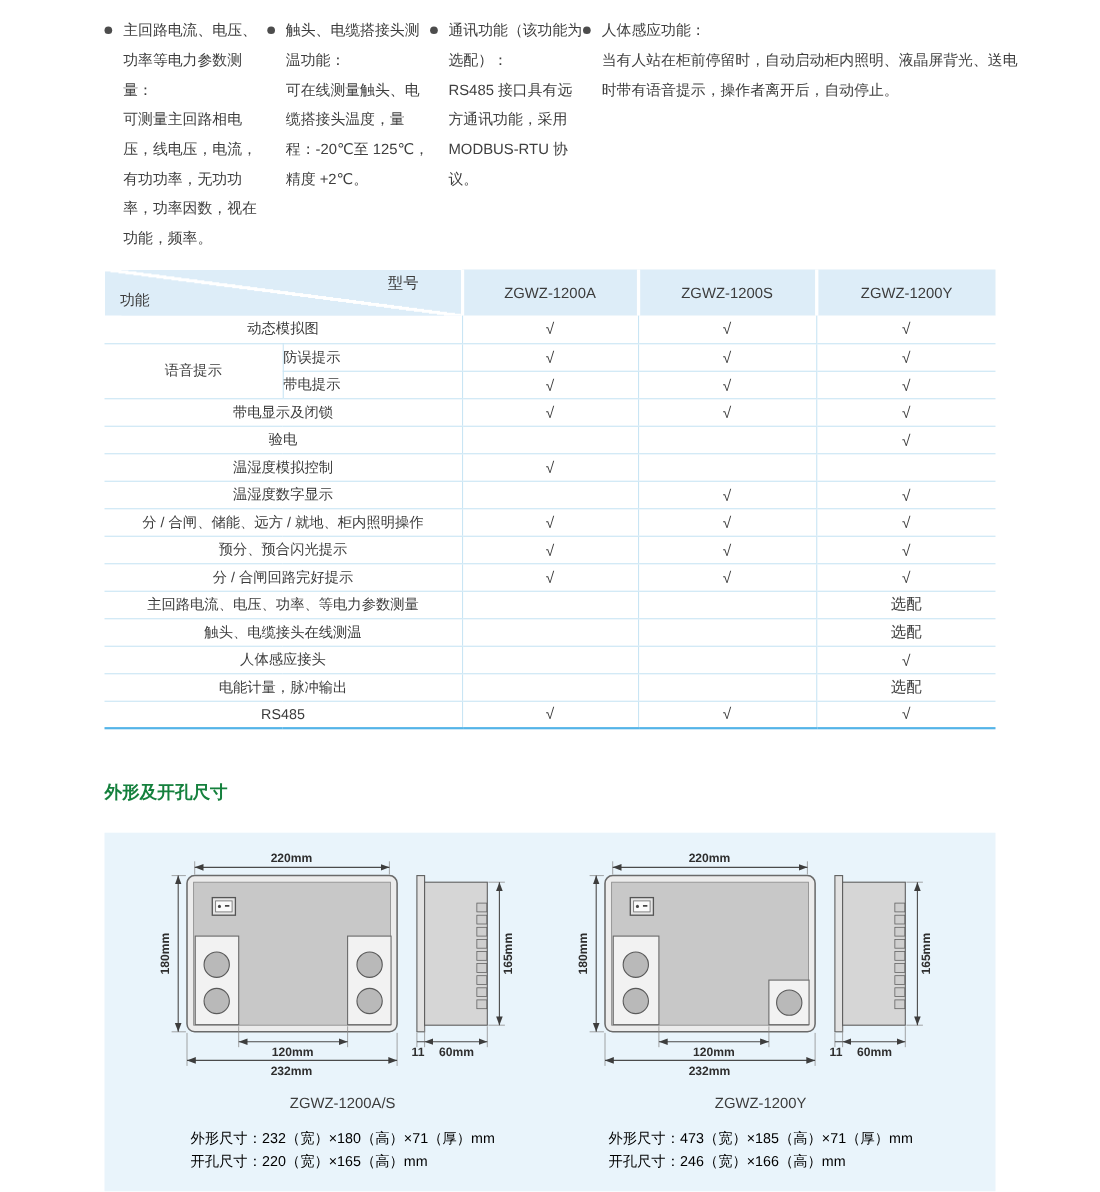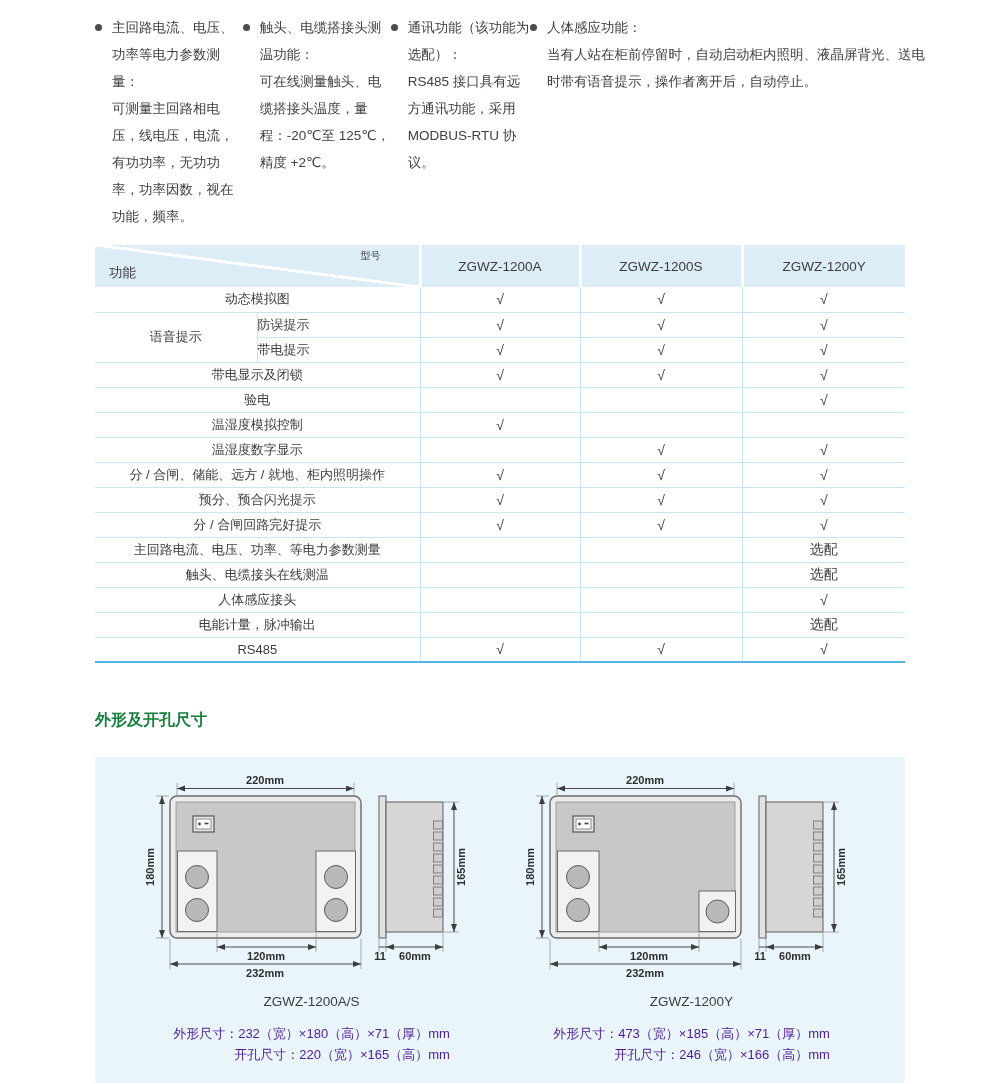--- a/index.html
+++ b/index.html
@@ -33,39 +33,39 @@
     background:var(--header-bg);height:42px;font-weight:normal;
     border-left:3px solid #fff;font-size:13.5px;color:#3c3c3c;
   }
   .spec-table thead th:first-child{border-left:none;}
   .corner-cell{
     position:relative;
     background:linear-gradient(to top right,
       var(--header-bg) calc(50% - 1.5px), #ffffff calc(50% - 1.5px),
       #ffffff calc(50% + 1.5px), var(--header-bg) calc(50% + 1.5px)) !important;
   }
-  .corner-type{position:absolute;top:4px;right:38px;font-size:10px;}
+  .corner-type{position:absolute;top:4px;right:38px;font-size:14px;}
   .corner-func{position:absolute;bottom:5px;left:14px;font-size:13.5px;}
   .spec-table tbody td{
     height:25px;border-bottom:1px solid var(--row-line);
     padding:0;vertical-align:middle;background:#fff;color:#3c3c3c;
   }
   .spec-table tbody tr:last-child td{border-bottom:2px solid var(--table-bottom);}
   .label-cell,.group-cell{padding-left:14px;text-align:center;}
   .sub-cell{padding-left:14px;text-align:left;border-left:1px solid var(--row-line);}
   .val-cell{text-align:center;border-left:1px solid var(--row-line);font-size:14px;color:#4a4a4a;}
   
   .dims-title{position:absolute;left:95px;top:710px;font-size:16px;font-weight:bold;color:#15803d;}
   .dims-panel{position:absolute;left:95px;top:757px;width:810px;height:326px;background:var(--panel-bg);}
   .drawing-block{position:absolute;top:12px;width:345px;}
   .drawing-block.left{left:44px;}
   .drawing-block.right{left:424px;}
   .drawing-caption{margin-top:6px;text-align:center;}
   .model-name{font-size:13.5px;color:#3c3c3c;margin-bottom:14px;}
-  .dim-lines{display:inline-block;text-align:right;font-size:13px;line-height:21px;color:#4c1d95;}
+  .dim-lines{display:inline-block;text-align:left;font-size:13px;line-height:21px;color:#000000;}
   
   svg .outline{fill:#ececec;stroke:#6a6a6a;stroke-width:1.4;}
   svg .face{fill:#c8c8c8;stroke:#8f8f8f;stroke-width:0.8;}
   svg .panel{fill:#f2f2f2;stroke:#6a6a6a;stroke-width:1;}
   svg .hole{fill:#b9b9b9;stroke:#5a5a5a;stroke-width:1;}
   svg .dimline{stroke:#4a4a4a;stroke-width:1;}
   svg .extline{stroke:#8a8a8a;stroke-width:0.7;}
   svg .dimtxt{font-family:"Liberation Sans","DejaVu Sans",sans-serif;font-size:11px;font-weight:bold;fill:#2e2e2e;}
   svg .sidebody{fill:#d6d6d6;stroke:#5f5f5f;stroke-width:1;}
   svg .flange{fill:#e2e2e2;stroke:#5f5f5f;stroke-width:1;}

